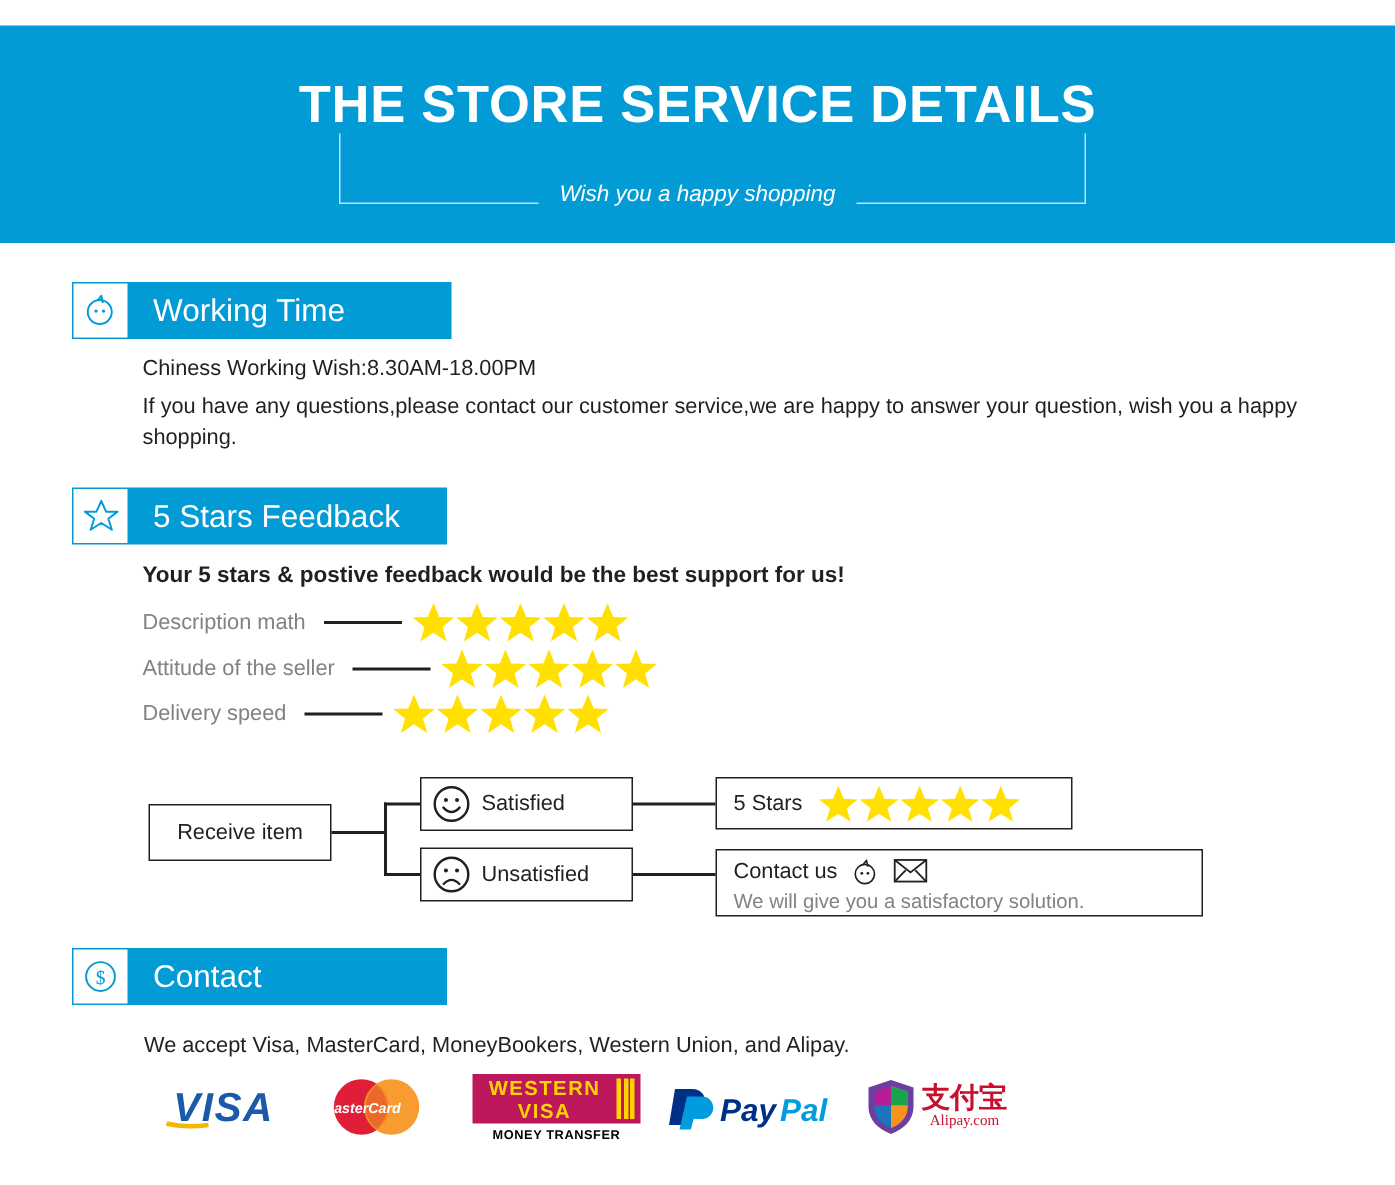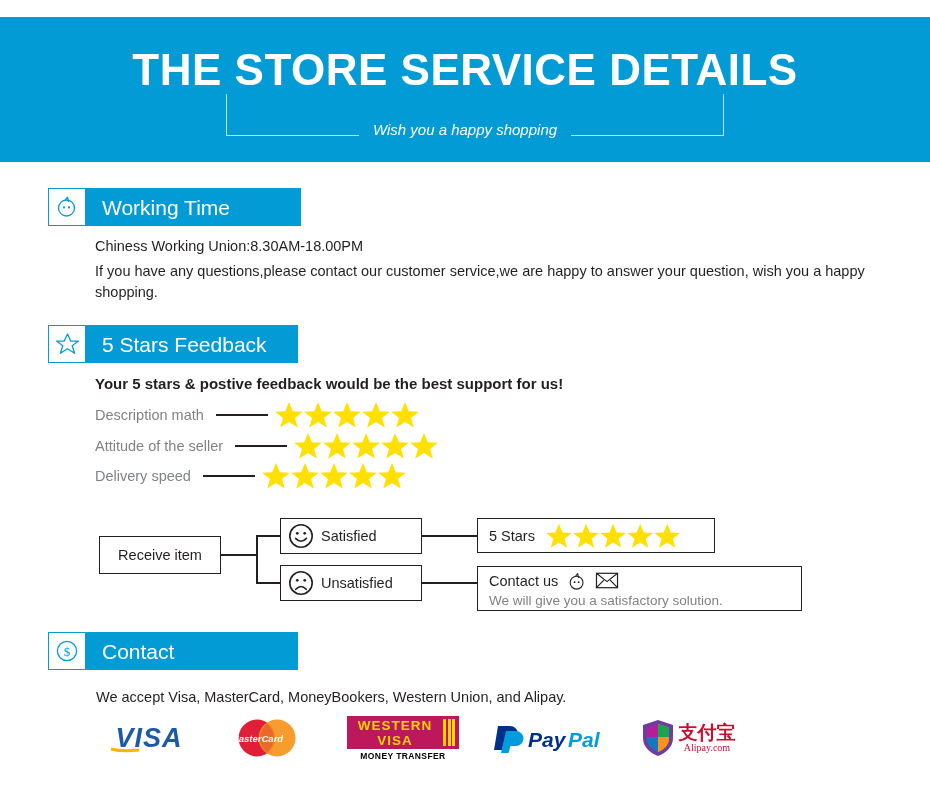--- a/index.html
+++ b/index.html
@@ -34,21 +34,21 @@
     border: 1px solid rgba(255,255,255,0.72);
     box-sizing: border-box;
   }
   .banner-title {
     position: absolute;
     left: 0;
     top: 32px;
     width: 930px;
     text-align: center;
     color: #ffffff;
-    font-size: 44px;
+    font-size: 35px;
     font-weight: bold;
     letter-spacing: 0.5px;
     font-family: "Liberation Sans", sans-serif;
     white-space: nowrap;
     line-height: 42px;
   }
   .banner-title span {
     background: #039BD6;
     padding: 0 18px;
   }
@@ -208,21 +208,21 @@
       <path d="M11 6.4 L13.5 3.2 L14.6 8.0" fill="none" stroke="#039BD6" stroke-width="1.3" stroke-linejoin="round"></path>
       <circle cx="10" cy="13.4" r="1.15" fill="#039BD6"></circle>
       <circle cx="15" cy="13.4" r="1.15" fill="#039BD6"></circle>
     </svg>
   </div>
   <div class="sec-bar" style="width:215px;">
     <span class="sec-bar-label">Working Time</span>
   </div>
 </div>
 
-<div class="txt" style="left:95px; top:236px;">Chiness Working Union:8.30AM-18.00PM</div>
+<div class="txt" style="left:95px; top:236px;">Chiness Working Wish:8.30AM-18.00PM</div>
 <div class="txt wrap" style="left:95px; top:261px; width:800px; line-height:21px;">If you have any questions,please contact our customer service,we are happy to answer your question, wish you a happy shopping.</div>
 
 <div class="sec-head" style="left:48px; top:325px;">
   <div class="sec-icon">
     <svg width="27" height="26" viewBox="0 0 27 26">
       <polygon points="13.5,3 16.7,10.1 24.4,10.1 18.2,14.8 20.6,22.2 13.5,17.7 6.4,22.2 8.8,14.8 2.6,10.1 10.3,10.1" fill="none" stroke="#039BD6" stroke-width="1.3" stroke-linejoin="round"></polygon>
     </svg>
   </div>
   <div class="sec-bar" style="width:212px;">
     <span class="sec-bar-label">5 Stars Feedback</span>
@@ -354,21 +354,21 @@
       <text x="13" y="18" text-anchor="middle" font-size="13" font-family="Liberation Serif, serif" fill="#039BD6">$</text>
     </svg>
   </div>
   <div class="sec-bar" style="width:212px;">
     <span class="sec-bar-label">Contact</span>
   </div>
 </div>
 
 <div class="txt" style="left:96px; top:687px;">We accept Visa, MasterCard, MoneyBookers, Western Union, and Alipay.</div>
 
-<div class="logos" style="left:96px; top:712px; gap:16px;">
+<div class="logos" style="left:96px; top:712px; gap:0;">
 
   <div class="logo-slot" style="width:105px; height:46px;">
     <svg width="100" height="34" viewBox="0 0 100 34">
       <text x="50" y="26" text-anchor="middle" font-family="Liberation Sans, sans-serif" font-size="27" font-weight="bold" font-style="italic" fill="#1A5AA8" letter-spacing="1">VISA</text>
       <path d="M12 28 Q24 31 40 29" stroke="#F7B600" stroke-width="3" fill="none"></path>
     </svg>
   </div>
 
   <div class="logo-slot" style="width:100px; height:46px;">
     <svg width="78" height="44" viewBox="0 0 78 44">

